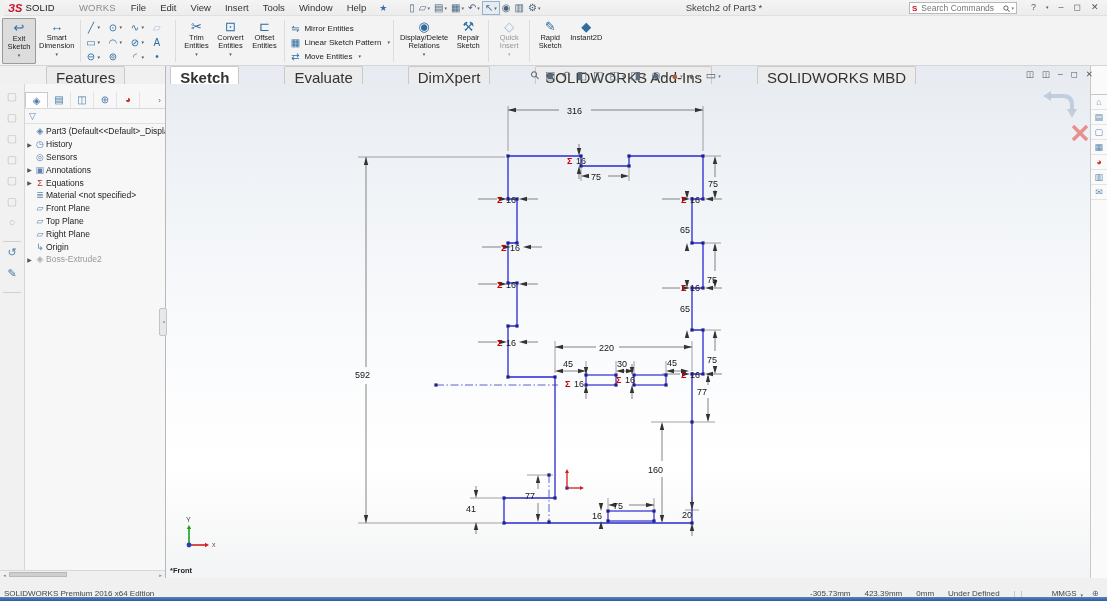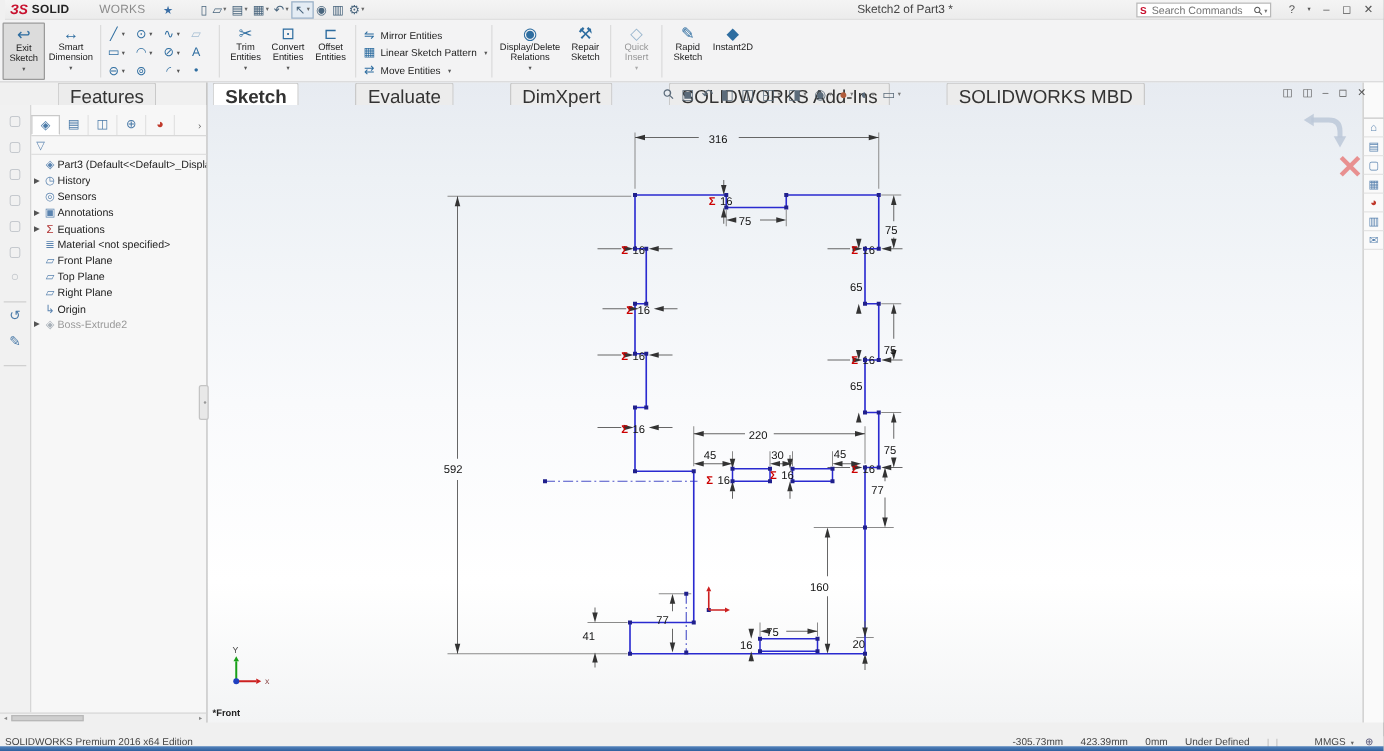--- a/index.html
+++ b/index.html
@@ -2,21 +2,21 @@
 <html><head>
 <meta charset="utf-8">
 <style>
   html,body{margin:0;padding:0;background:#888;}
   *{box-sizing:border-box;font-family:"Liberation Sans",sans-serif;}
   #app{position:relative;width:1107px;height:601px;background:#f0f0f0;overflow:hidden;font-family:"Liberation Sans",sans-serif;}
   
   #titlebar{position:absolute;left:4px;top:0;width:1107px;height:16px;background:linear-gradient(#f4f4f4,#ececec);display:flex;align-items:center;font-size:9.5px;color:#333;border-bottom:1px solid #e0e0e0;}
   #logo{display:flex;align-items:center;padding:0 8px 0 4px;}
   #logo .mark{color:#c8102e;font-weight:bold;font-style:italic;font-size:11px;margin-right:3px;}
-  #logo .b1{font-weight:bold;color:#222;letter-spacing:.2px;}
+  #logo .b1{font-weight:normal;color:#222;letter-spacing:.2px;}
   #logo .b2{color:#8a8a8a;letter-spacing:.2px;padding-left:24px;}
   .menu-item{padding:1px 7px;cursor:default;}
   #pin{color:#3a6ea5;font-size:9px;padding:0 6px;}
   #qat{display:flex;align-items:center;margin-left:14px;}
   .qat-btn{display:flex;align-items:center;color:#4a667e;font-size:10px;padding:0 2px;height:14px;}
   .qat-btn .g{font-size:10px;}
   .qat-btn .caret{font-size:5px;color:#666;margin-left:1px;}
   .qat-btn.sel{border:1px solid #9ab0c6;background:#e4ecf4;}
   #title-text{position:absolute;left:640px;width:160px;text-align:center;color:#444;font-size:9.5px;}
   #searchbox{position:absolute;left:905px;top:2px;width:108px;height:12px;border:1px solid #b8b8b8;background:#fff;display:flex;align-items:center;font-size:8.5px;color:#888;}
@@ -112,20 +112,21 @@
 <body>
 
 <div id="app">
 
   <div id="titlebar">
     <div id="logo">
       <span class="mark">ЗS</span>
       <span class="b1">SOLID</span>
         <span class="b2">WORKS</span>
     </div>
+    <div id="menubar"><span class="menu-item">File</span><span class="menu-item">Edit</span><span class="menu-item">View</span><span class="menu-item">Insert</span><span class="menu-item">Tools</span><span class="menu-item">Window</span><span class="menu-item">Help</span></div>
     <span id="pin">★</span>
     <div id="qat">
         <span class="qat-btn">
           <span class="g">▯</span>
         </span>
         <span class="qat-btn">
           <span class="g">▱</span>
           <span class="caret">▾</span>
         </span>
         <span class="qat-btn">

